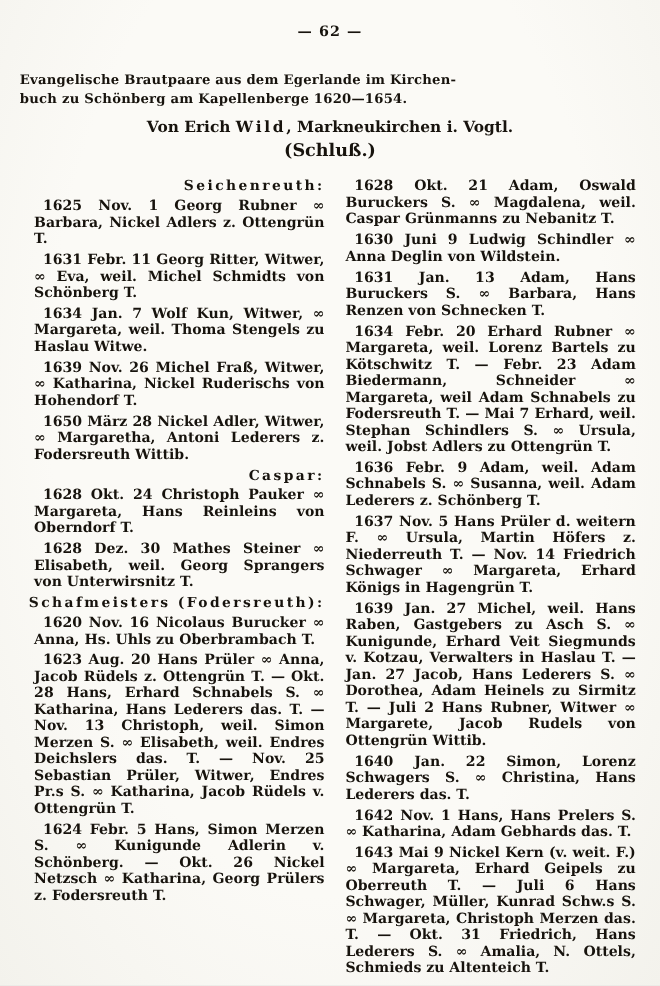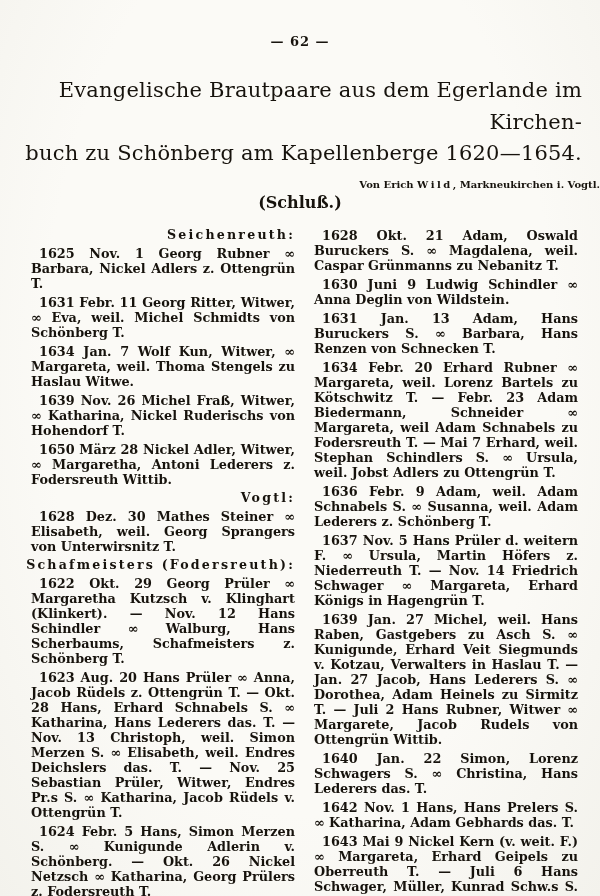--- a/index.html
+++ b/index.html
@@ -16,36 +16,36 @@
       radial-gradient(ellipse at 50% 40%, #fbfaf6 60%, #f3f2ec 100%);
     color: #17130d;
     font-family: "DejaVu Serif", "Liberation Serif", serif;
     overflow: hidden;
     box-sizing: border-box;
   }
   .page-number {
     text-align: center;
     font-size: 13px;
     font-weight: bold;
-    padding-top: 34px;
+    padding-top: 22px;
     letter-spacing: 1px;
   }
   .title-block {
     margin-top: 26px;
-    text-align: right;
-    font-weight: normal;
-    font-size: 21px;
+    text-align: left;
+    font-weight: bold;
+    font-size: 12px;
     line-height: 1.5;
     letter-spacing: 0.2px;
     padding: 0 18px;
   }
   .byline {
     margin-top: 9px;
-    text-align: right;
-    font-size: 10px;
+    text-align: center;
+    font-size: 14px;
     font-weight: bold;
   }
   .byline .spaced-name {
     letter-spacing: 2.5px;
   }
   .subtitle {
     margin-top: 3px;
     text-align: center;
     font-size: 16px;
     font-weight: bold;
@@ -97,24 +97,25 @@
   <div class="subtitle">(Schluß.)</div>
 
   <div class="columns">
     <div class="column" id="col-left">
         <h3 class="section-heading">Seichenreuth:</h3>
         <p class="entry">1625 Nov. 1 Georg Rubner ∞ Barbara, Nickel Adlers z. Ottengrün T.</p>
         <p class="entry">1631 Febr. 11 Georg Ritter, Witwer, ∞ Eva, weil. Michel Schmidts von Schönberg T.</p>
         <p class="entry">1634 Jan. 7 Wolf Kun, Witwer, ∞ Margareta, weil. Thoma Stengels zu Haslau Witwe.</p>
         <p class="entry">1639 Nov. 26 Michel Fraß, Witwer, ∞ Katharina, Nickel Ruderischs von Hohendorf T.</p>
         <p class="entry">1650 März 28 Nickel Adler, Witwer, ∞ Margaretha, Antoni Lederers z. Fodersreuth Wittib.</p>
-        <h3 class="section-heading">Vogtl:</h3>
+        <h3 class="section-heading">Caspar:</h3>
+        <p class="entry">1628 Okt. 24 Christoph Pauker ∞ Margareta, Hans Reinleins von Oberndorf T.</p>
         <p class="entry">1628 Dez. 30 Mathes Steiner ∞ Elisabeth, weil. Georg Sprangers von Unterwirsnitz T.</p>
         <h3 class="section-heading">Schafmeisters (Fodersreuth):</h3>
-        <p class="entry">1622 Okt. 29 Georg Prüler ∞ Margaretha Kutzsch v. Klinghart (Klinkert). — Nov. 12 Hans Schindler ∞ Walburg, Hans Scherbaums, Schafmeisters z. Schönberg T.</p>
+        <p class="entry">1620 Nov. 16 Nicolaus Burucker ∞ Anna, Hs. Uhls zu Oberbrambach T.</p>
         <p class="entry">1623 Aug. 20 Hans Prüler ∞ Anna, Jacob Rüdels z. Ottengrün T. — Okt. 28 Hans, Erhard Schnabels S. ∞ Katharina, Hans Lederers das. T. — Nov. 13 Christoph, weil. Simon Merzen S. ∞ Elisabeth, weil. Endres Deichslers das. T. — Nov. 25 Sebastian Prüler, Witwer, Endres Pr.s S. ∞ Katharina, Jacob Rüdels v. Ottengrün T.</p>
         <p class="entry">1624 Febr. 5 Hans, Simon Merzen S. ∞ Kunigunde Adlerin v. Schönberg. — Okt. 26 Nickel Netzsch ∞ Katharina, Georg Prülers z. Fodersreuth T.</p>
       </div>
     <div class="column" id="col-right">
         <p class="entry">1628 Okt. 21 Adam, Oswald Buruckers S. ∞ Magdalena, weil. Caspar Grünmanns zu Nebanitz T.</p>
         <p class="entry">1630 Juni 9 Ludwig Schindler ∞ Anna Deglin von Wildstein.</p>
         <p class="entry">1631 Jan. 13 Adam, Hans Buruckers S. ∞ Barbara, Hans Renzen von Schnecken T.</p>
         <p class="entry">1634 Febr. 20 Erhard Rubner ∞ Margareta, weil. Lorenz Bartels zu Kötschwitz T. — Febr. 23 Adam Biedermann, Schneider ∞ Margareta, weil Adam Schnabels zu Fodersreuth T. — Mai 7 Erhard, weil. Stephan Schindlers S. ∞ Ursula, weil. Jobst Adlers zu Ottengrün T.</p>
         <p class="entry">1636 Febr. 9 Adam, weil. Adam Schnabels S. ∞ Susanna, weil. Adam Lederers z. Schönberg T.</p>
         <p class="entry">1637 Nov. 5 Hans Prüler d. weitern F. ∞ Ursula, Martin Höfers z. Niederreuth T. — Nov. 14 Friedrich Schwager ∞ Margareta, Erhard Königs in Hagengrün T.</p>

